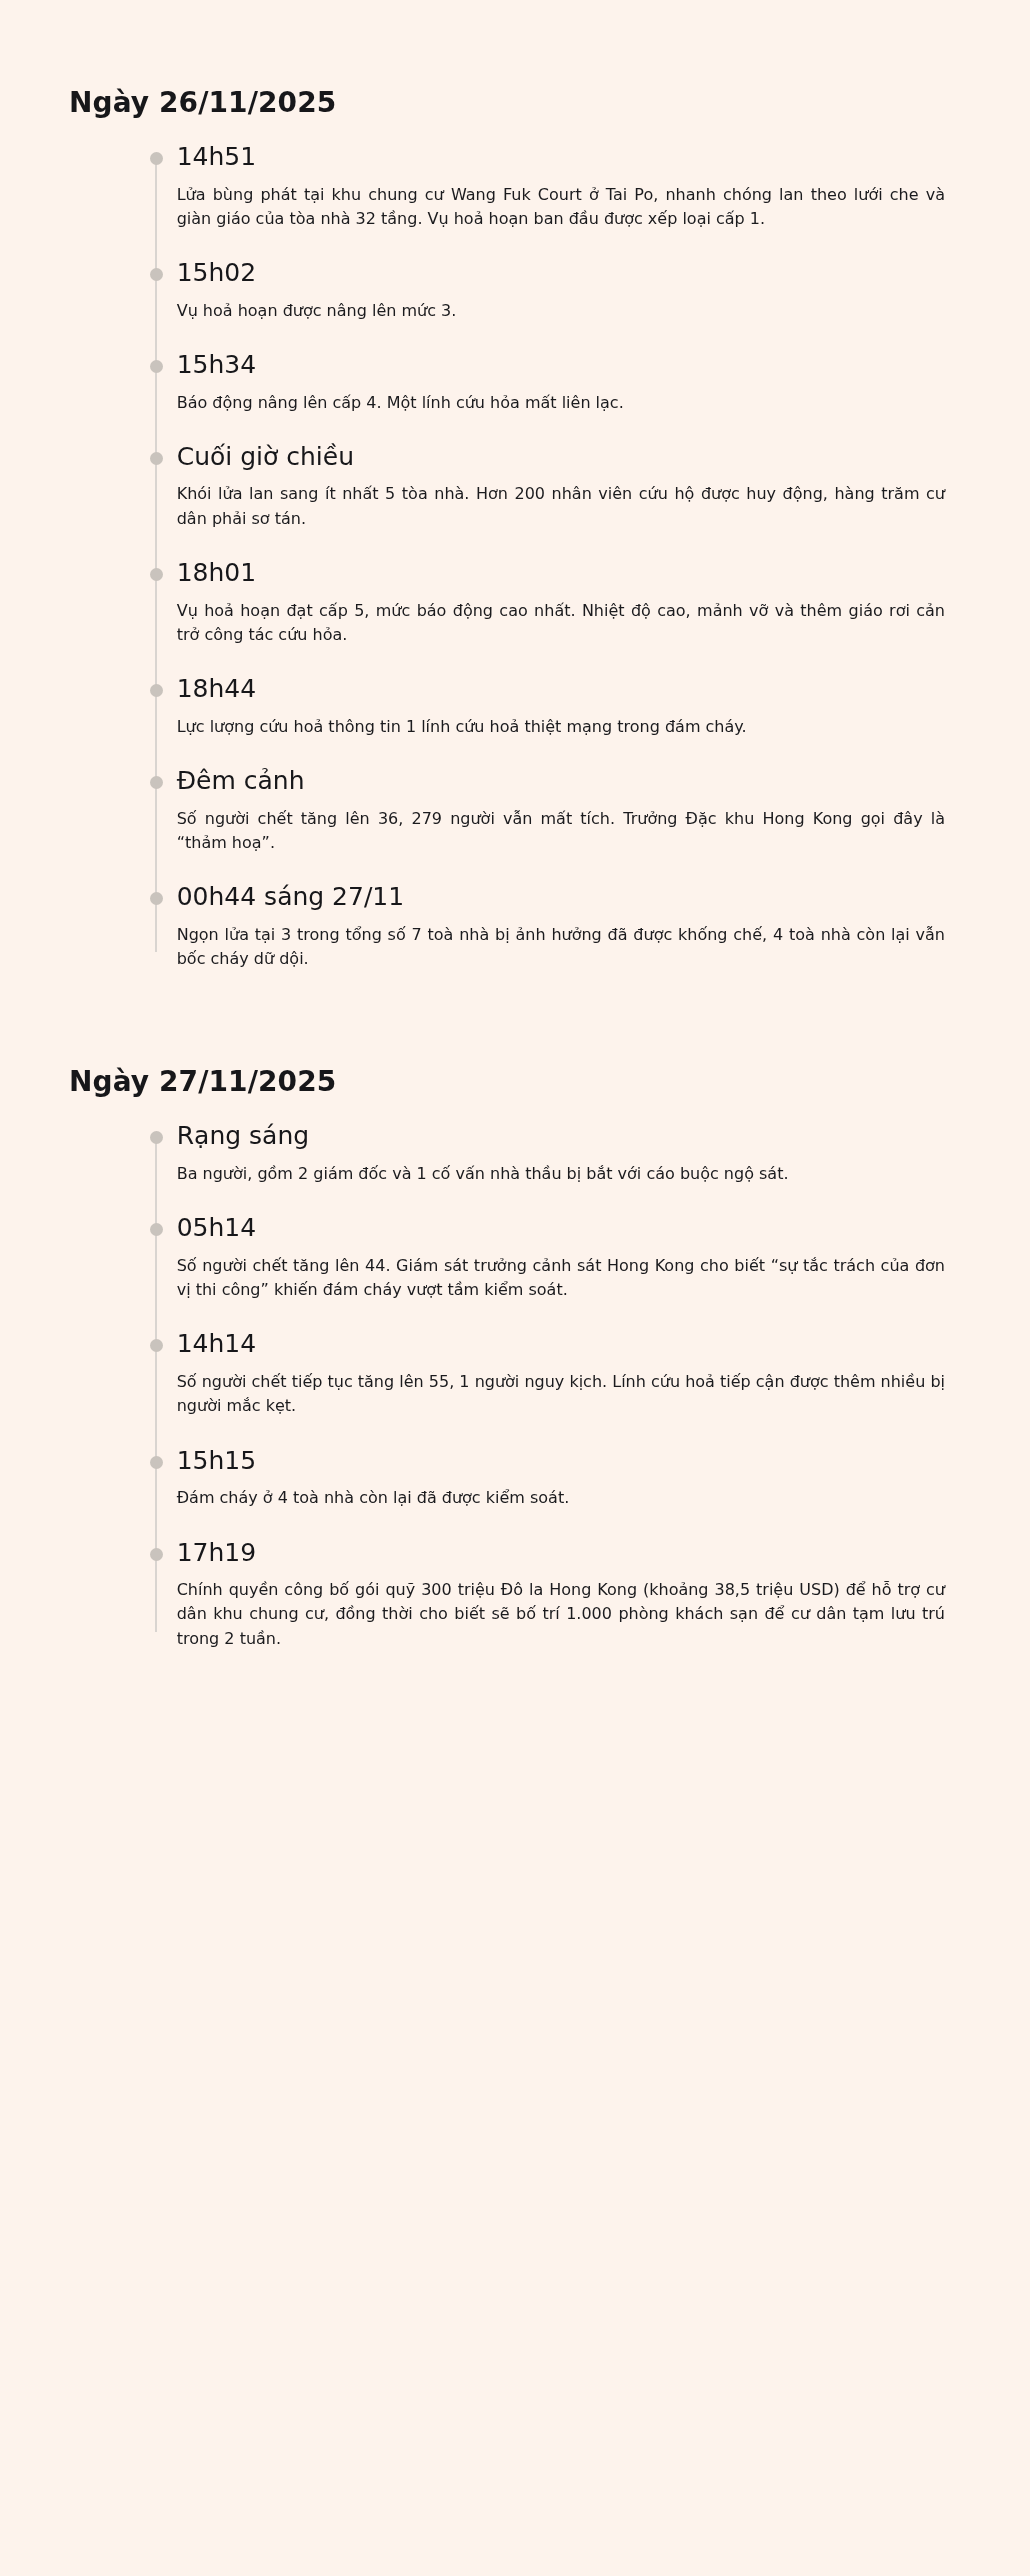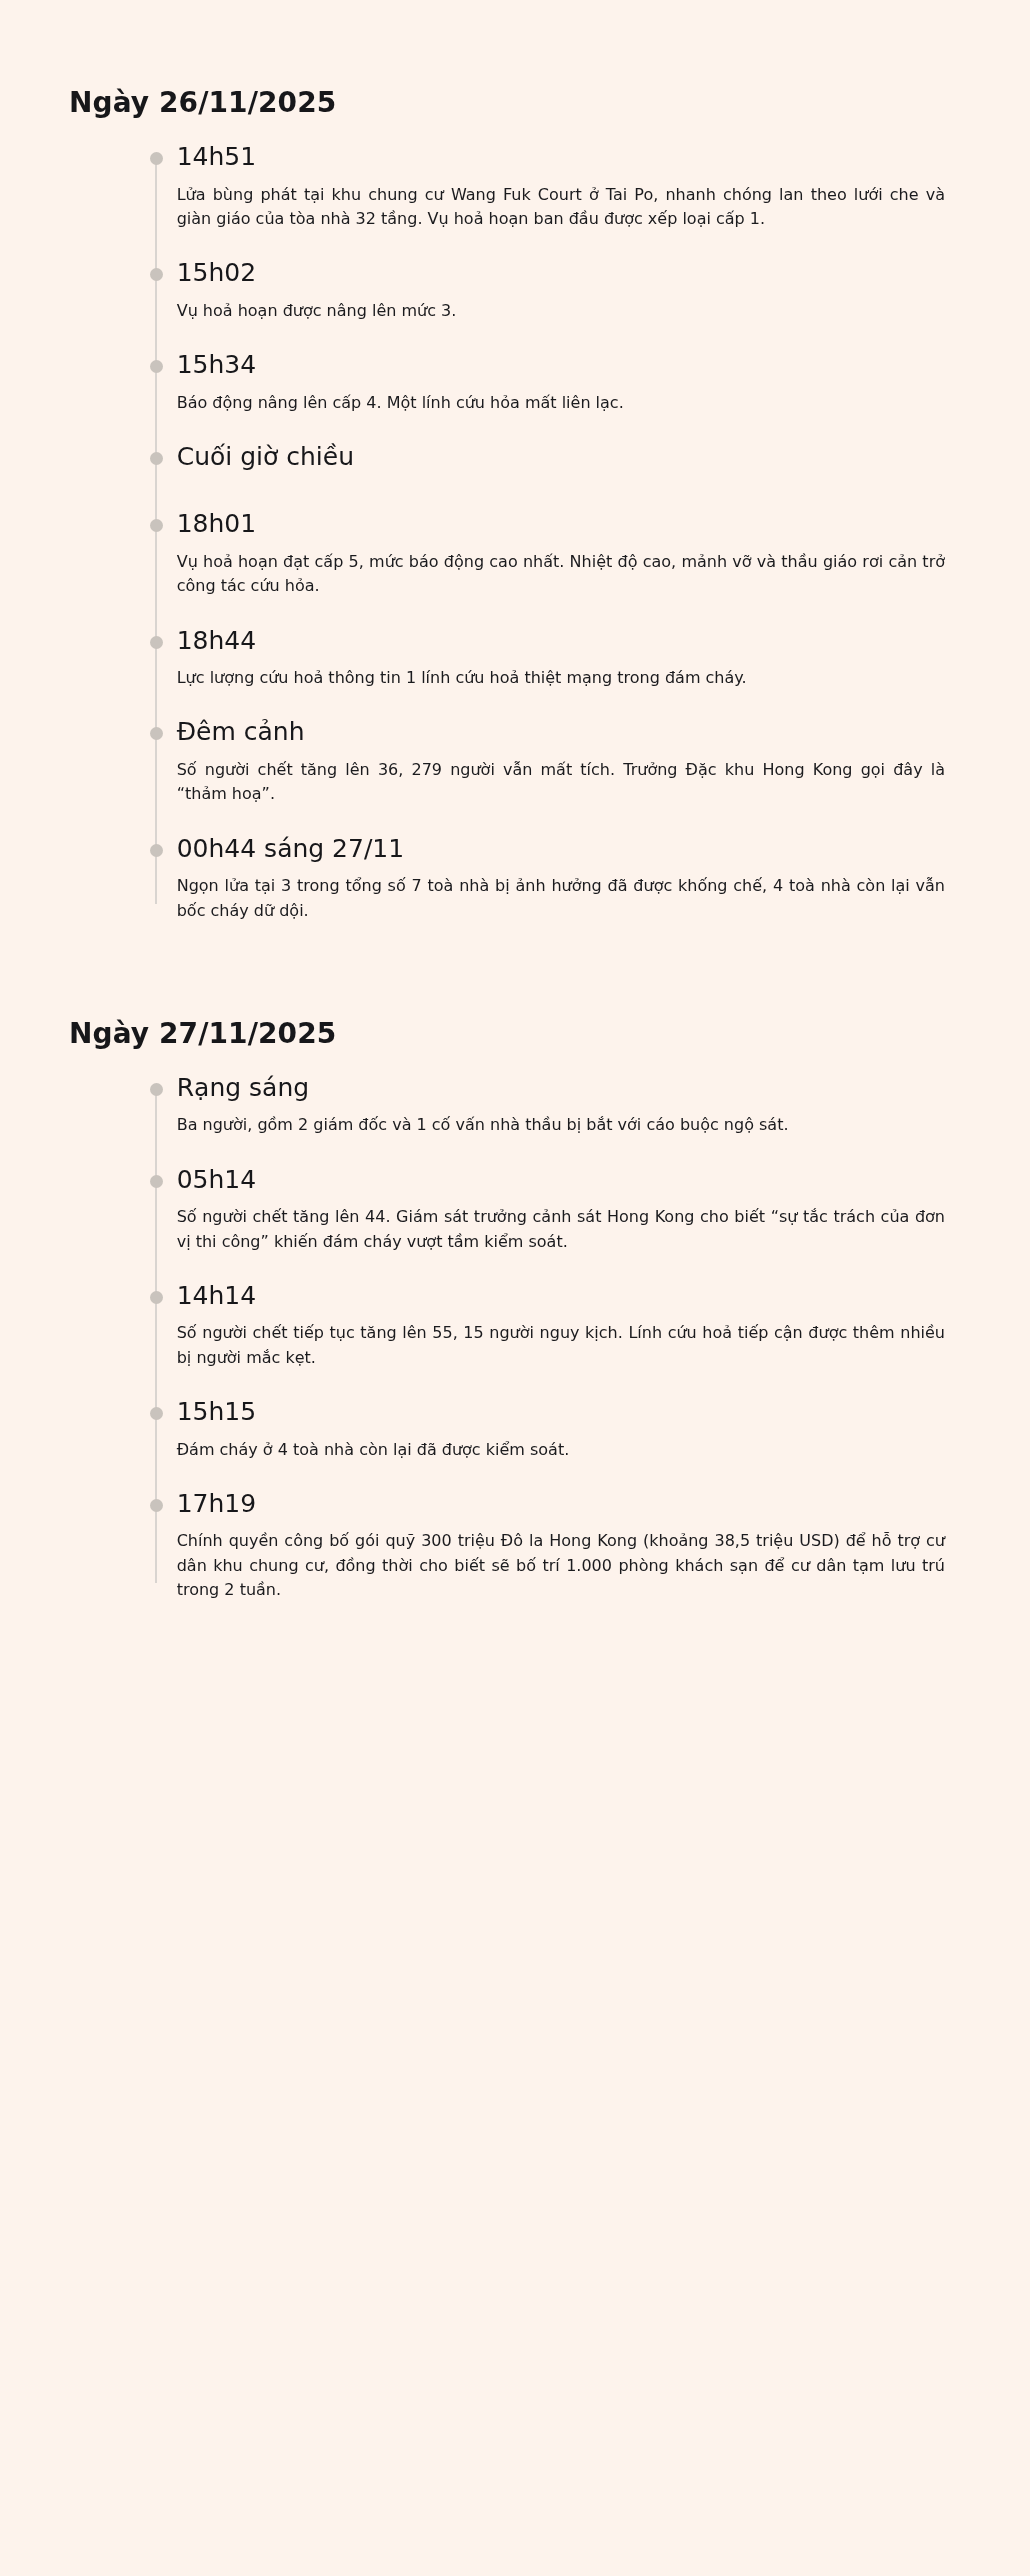--- a/index.html
+++ b/index.html
@@ -99,25 +99,26 @@
             <p class="entry-text">Vụ hoả hoạn được nâng lên mức 3.</p>
           </div>
           <div class="entry">
             <span class="dot"></span>
             <div class="entry-time">15h34</div>
             <p class="entry-text">Báo động nâng lên cấp 4. Một lính cứu hỏa mất liên lạc.</p>
           </div>
           <div class="entry">
             <span class="dot"></span>
             <div class="entry-time">Cuối giờ chiều</div>
+            <p class="entry-text">Khói lửa lan sang ít nhất 5 tòa nhà. Hơn 200 nhân viên cứu hộ được huy động, hàng trăm cư dân phải sơ tán.</p>
           </div>
           <div class="entry">
             <span class="dot"></span>
             <div class="entry-time">18h01</div>
-            <p class="entry-text">Vụ hoả hoạn đạt cấp 5, mức báo động cao nhất. Nhiệt độ cao, mảnh vỡ và thầu giáo rơi cản trở công tác cứu hỏa.</p>
+            <p class="entry-text">Vụ hoả hoạn đạt cấp 5, mức báo động cao nhất. Nhiệt độ cao, mảnh vỡ và thêm giáo rơi cản trở công tác cứu hỏa.</p>
           </div>
           <div class="entry">
             <span class="dot"></span>
             <div class="entry-time">18h44</div>
             <p class="entry-text">Lực lượng cứu hoả thông tin 1 lính cứu hoả thiệt mạng trong đám cháy.</p>
           </div>
           <div class="entry">
             <span class="dot"></span>
             <div class="entry-time">Đêm cảnh</div>
             <p class="entry-text">Số người chết tăng lên 36, 279 người vẫn mất tích. Trưởng Đặc khu Hong Kong gọi đây là “thảm hoạ”.</p>
@@ -139,21 +140,21 @@
             <p class="entry-text">Ba người, gồm 2 giám đốc và 1 cố vấn nhà thầu bị bắt với cáo buộc ngộ sát.</p>
           </div>
           <div class="entry">
             <span class="dot"></span>
             <div class="entry-time">05h14</div>
             <p class="entry-text">Số người chết tăng lên 44. Giám sát trưởng cảnh sát Hong Kong cho biết “sự tắc trách của đơn vị thi công” khiến đám cháy vượt tầm kiểm soát.</p>
           </div>
           <div class="entry">
             <span class="dot"></span>
             <div class="entry-time">14h14</div>
-            <p class="entry-text">Số người chết tiếp tục tăng lên 55, 15 người nguy kịch. Lính cứu hoả tiếp cận được thêm nhiều bị người mắc kẹt.</p>
+            <p class="entry-text">Số người chết tiếp tục tăng lên 55, 1 người nguy kịch. Lính cứu hoả tiếp cận được thêm nhiều bị người mắc kẹt.</p>
           </div>
           <div class="entry">
             <span class="dot"></span>
             <div class="entry-time">15h15</div>
             <p class="entry-text">Đám cháy ở 4 toà nhà còn lại đã được kiểm soát.</p>
           </div>
           <div class="entry">
             <span class="dot"></span>
             <div class="entry-time">17h19</div>
             <p class="entry-text">Chính quyền công bố gói quỹ 300 triệu Đô la Hong Kong (khoảng 38,5 triệu USD) để hỗ trợ cư dân khu chung cư, đồng thời cho biết sẽ bố trí 1.000 phòng khách sạn để cư dân tạm lưu trú trong 2 tuần.</p>

